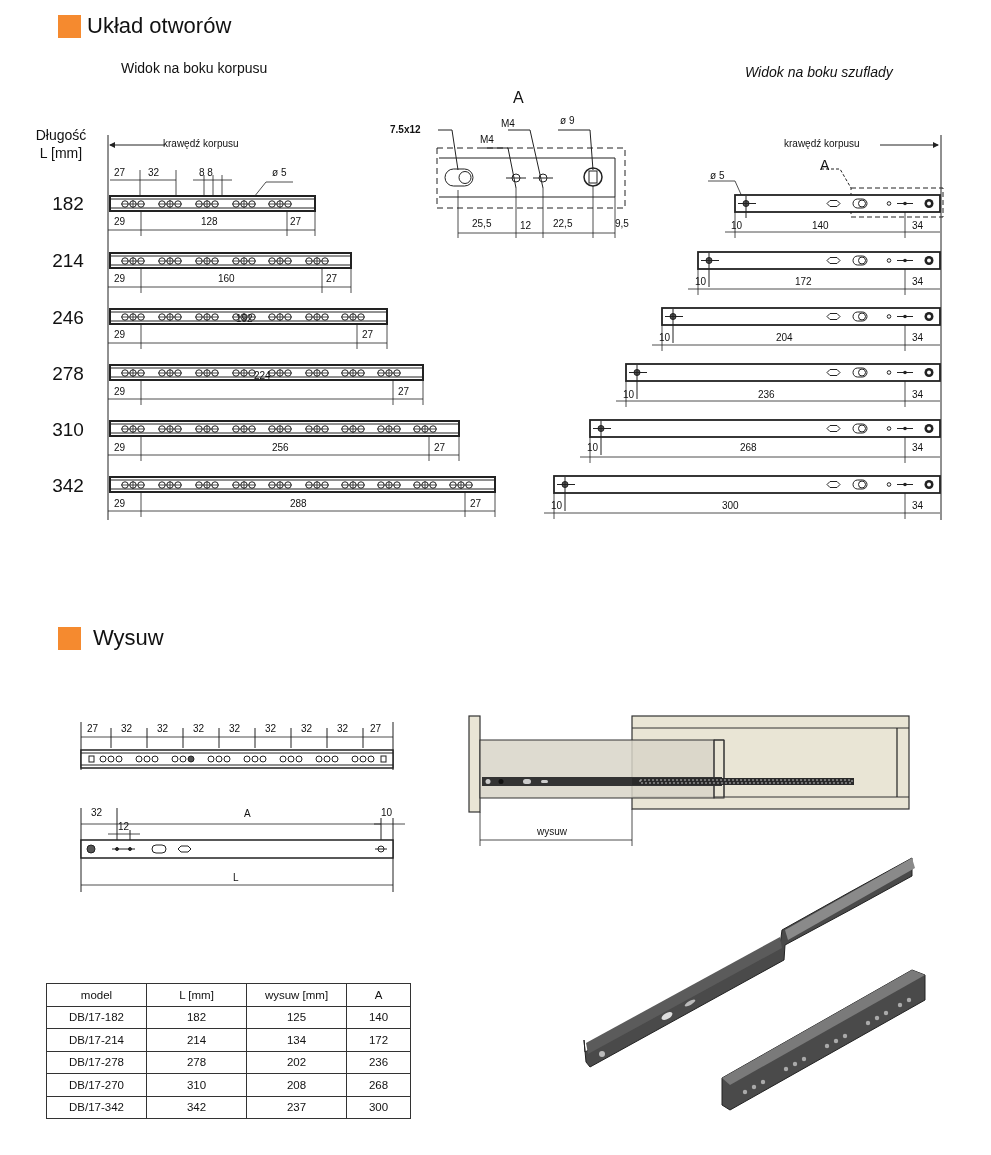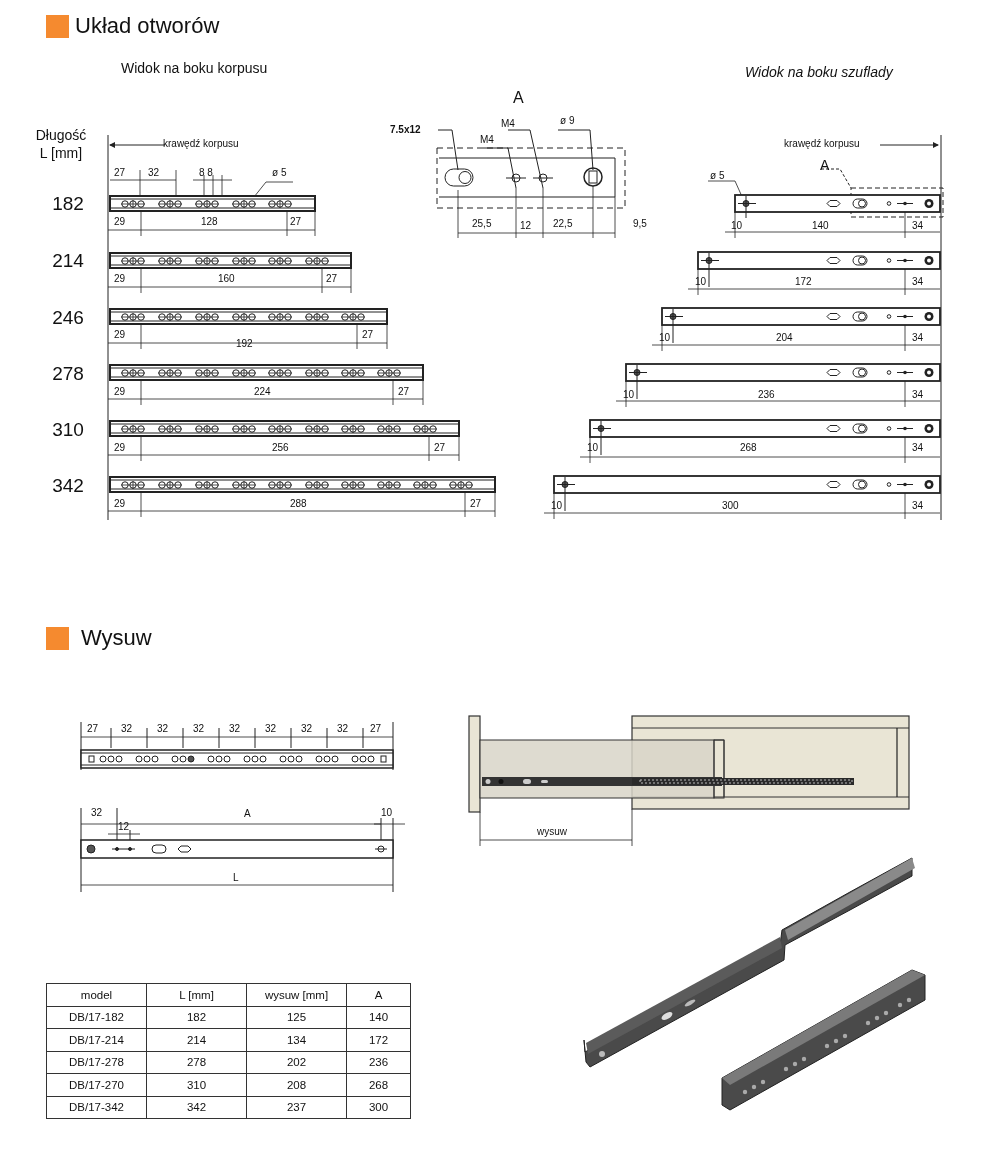--- a/index.html
+++ b/index.html
@@ -1,19 +1,19 @@
 <!DOCTYPE html>
 <html><head>
 <meta charset="utf-8">
 <style>
   html, body { margin:0; padding:0; background:#ffffff; }
   body { width:991px; height:1155px; position:relative; overflow:hidden;
          font-family:"Liberation Sans", sans-serif; color:#111; }
   .abs { position:absolute; }
-  .sec-head { position:absolute; display:flex; align-items:center; }
+  .sec-head { position:absolute; display:flex; align-items:center;margin-left:12px; }
   .sec-sq { width:23px; height:23px; background:#f58a2f; margin-right:6px; }
   .sec-title { font-size:22px; color:#111; }
   .caption { position:absolute; font-size:14px; color:#111; }
   .len-label { position:absolute; font-size:19px; width:60px; text-align:center; color:#111; }
   .dim { position:absolute; font-size:10px; color:#111; }
   table.spec { position:absolute; left:46px; top:983px; border-collapse:collapse;
                font-size:11.5px; color:#111; }
   table.spec td, table.spec th { border:1.5px solid #333; text-align:center; font-weight:normal;
                height:21.5px; padding:0; }
 </style>
@@ -302,41 +302,41 @@
 <div class="dim" style="left:199px;top:167px;">8 8</div>
 <div class="dim" style="left:272px;top:167px;">ø 5</div>
 
 <div class="dim" style="left:114px;top:216px;">29</div>
 <div class="dim" style="left:201px;top:216px;">128</div>
 <div class="dim" style="left:290px;top:216px;">27</div>
 <div class="dim" style="left:114px;top:273px;">29</div>
 <div class="dim" style="left:218px;top:273px;">160</div>
 <div class="dim" style="left:326px;top:273px;">27</div>
 <div class="dim" style="left:114px;top:329px;">29</div>
-<div class="dim" style="left:236px;top:338px;">192</div>
+<div class="dim" style="left:236px;top:313px;">192</div>
 <div class="dim" style="left:362px;top:329px;">27</div>
 <div class="dim" style="left:114px;top:386px;">29</div>
-<div class="dim" style="left:254px;top:386px;">224</div>
+<div class="dim" style="left:254px;top:370px;">224</div>
 <div class="dim" style="left:398px;top:386px;">27</div>
 <div class="dim" style="left:114px;top:442px;">29</div>
 <div class="dim" style="left:272px;top:442px;">256</div>
 <div class="dim" style="left:434px;top:442px;">27</div>
 <div class="dim" style="left:114px;top:498px;">29</div>
 <div class="dim" style="left:290px;top:498px;">288</div>
 <div class="dim" style="left:470px;top:498px;">27</div>
 
 <div class="abs" style="left:513px;top:89px;font-size:16px;">A</div>
 <div class="dim" style="left:390px;top:124px;font-weight:bold;">7.5x12</div>
 <div class="dim" style="left:480px;top:134px;">M4</div>
 <div class="dim" style="left:501px;top:118px;">M4</div>
 <div class="dim" style="left:560px;top:115px;">ø 9</div>
 <div class="dim" style="left:472px;top:218px;">25,5</div>
 <div class="dim" style="left:520px;top:220px;">12</div>
 <div class="dim" style="left:553px;top:218px;">22,5</div>
-<div class="dim" style="left:600px;top:218px;padding-left:33px;">9,5</div>
+<div class="dim" style="left:582px;top:218px;padding-left:33px;">9,5</div>
 
 <div class="dim" style="left:784px;top:138px;">krawędź korpusu</div>
 <div class="abs" style="left:820px;top:157px;font-size:14px;">A</div>
 <div class="dim" style="left:710px;top:170px;">ø 5</div>
 
 <div class="dim" style="left:731px;top:220px;">10</div>
 <div class="dim" style="left:812px;top:220px;">140</div>
 <div class="dim" style="left:912px;top:220px;">34</div>
 <div class="dim" style="left:695px;top:276px;">10</div>
 <div class="dim" style="left:795px;top:276px;">172</div>

